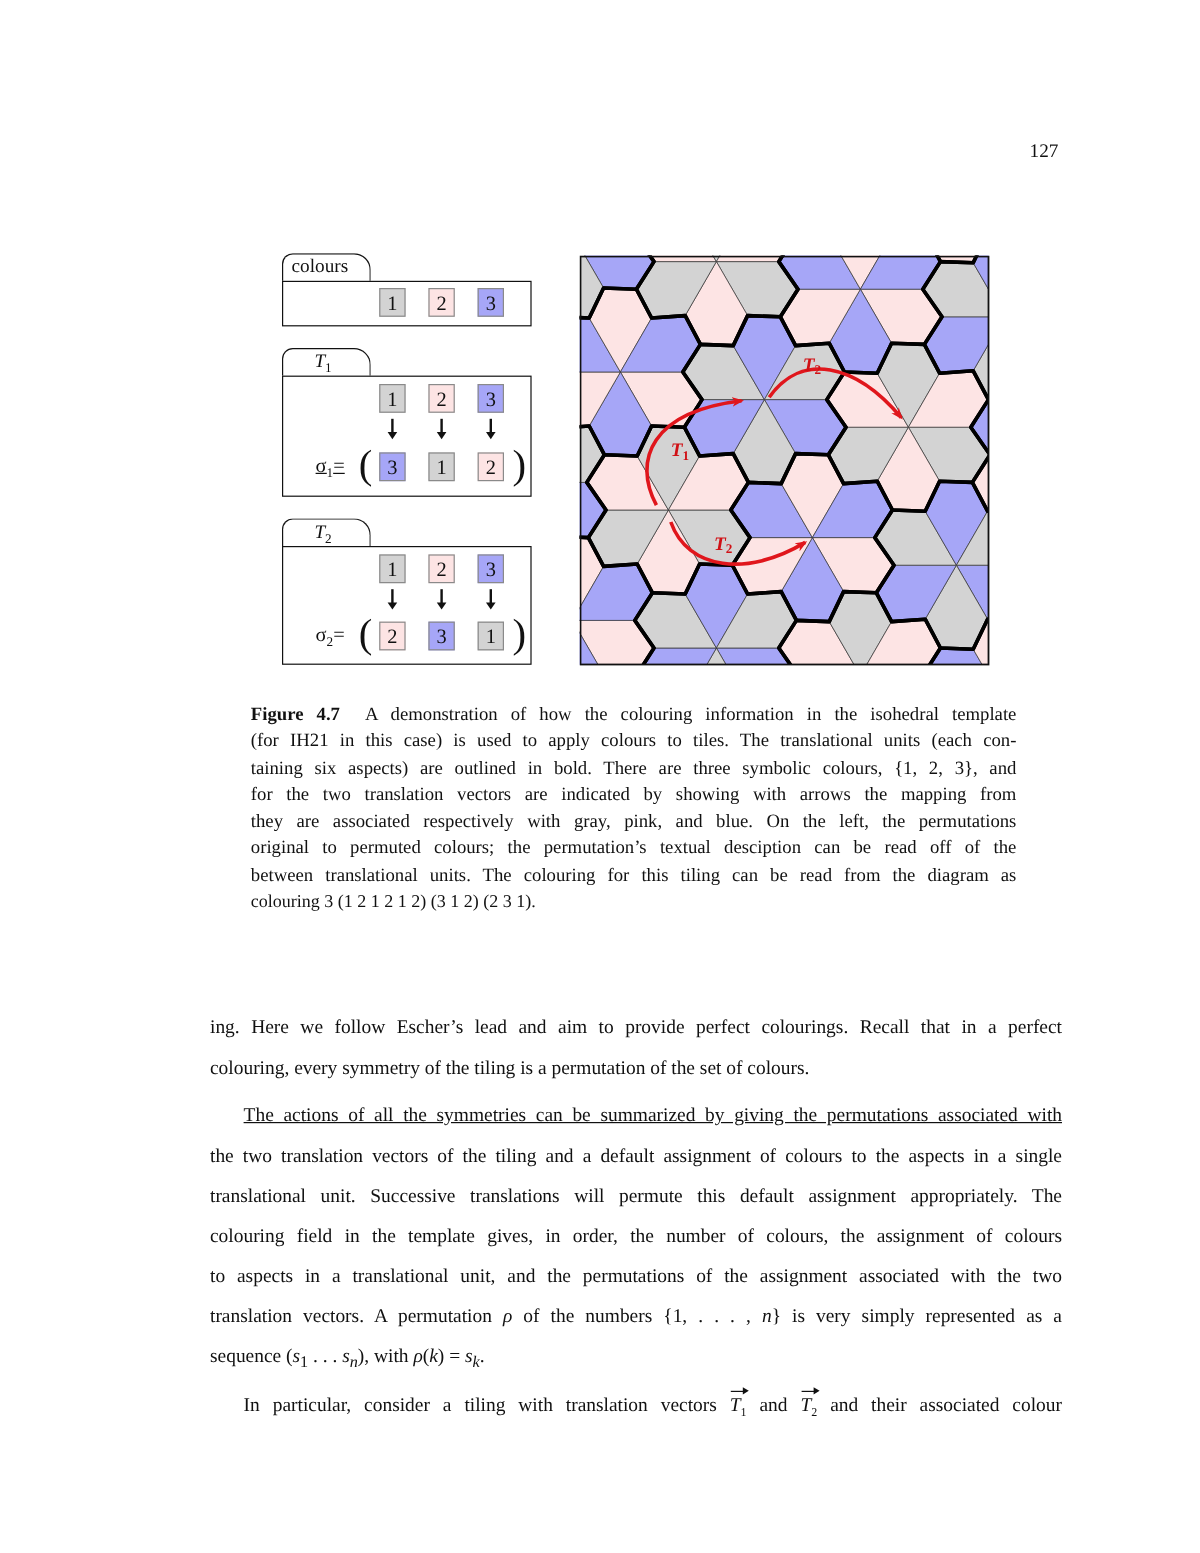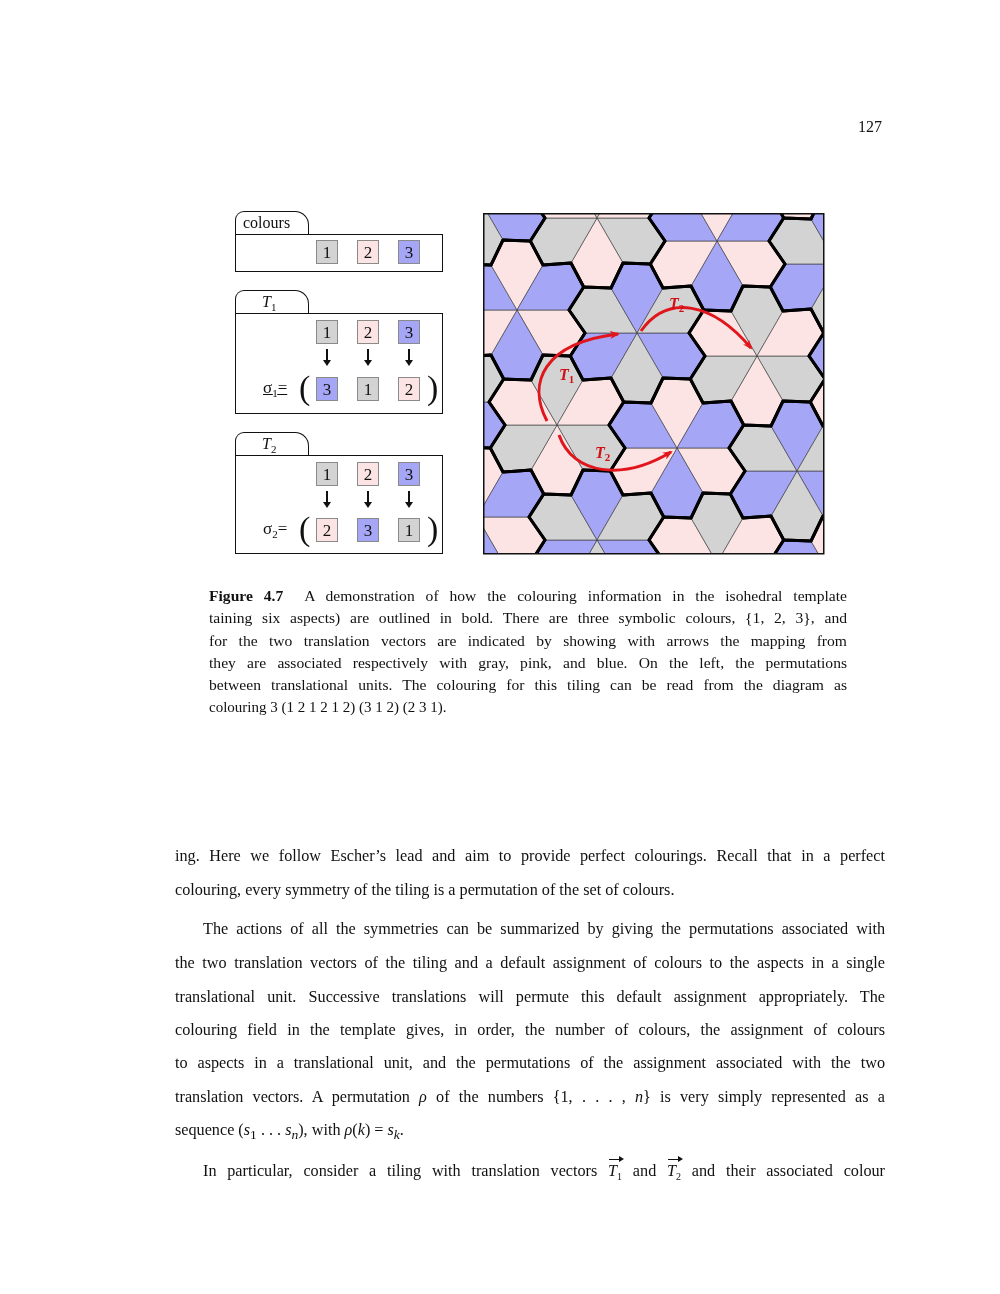--- a/index.html
+++ b/index.html
@@ -250,31 +250,33 @@
   <path d="M 64 208 C 44 170, 60 130, 135 121" fill="none" stroke="#e0161c" stroke-width="3" marker-end="url(#arrowhead)"></path>
   <path d="M 158 118 C 185 80, 230 90, 268 135" fill="none" stroke="#e0161c" stroke-width="3" marker-end="url(#arrowhead)"></path>
   <path d="M 76 222 C 90 262, 140 268, 188 239" fill="none" stroke="#e0161c" stroke-width="3" marker-end="url(#arrowhead)"></path>
   <text x="76" y="167" fill="#d01015" font-family="Liberation Serif, serif" font-size="16" font-style="italic" font-weight="bold"><tspan>T</tspan><tspan font-size="11" dy="3" font-style="normal">1</tspan></text>
   <text x="186" y="96" fill="#d01015" font-family="Liberation Serif, serif" font-size="16" font-style="italic" font-weight="bold"><tspan>T</tspan><tspan font-size="11" dy="3" font-style="normal">2</tspan></text>
   <text x="112" y="245" fill="#d01015" font-family="Liberation Serif, serif" font-size="16" font-style="italic" font-weight="bold"><tspan>T</tspan><tspan font-size="11" dy="3" font-style="normal">2</tspan></text>
 </svg>
 
 <div class="caption">
   <span class="line"><b>Figure 4.7</b>&nbsp; <span>A demonstration of how the colouring information in the isohedral template</span></span>
+  <span class="line">(for IH21 in this case) is used to apply colours to tiles. The translational units (each con-</span>
   <span class="line">taining six aspects) are outlined in bold. There are three symbolic colours, {1, 2, 3}, and</span>
   <span class="line">for the two translation vectors are indicated by showing with arrows the mapping from</span>
   <span class="line">they are associated respectively with gray, pink, and blue. On the left, the permutations</span>
+  <span class="line">original to permuted colours; the permutation’s textual desciption can be read off of the</span>
   <span class="line">between translational units. The colouring for this tiling can be read from the diagram as</span>
   <span class="lastline mono">colouring 3 (1 2 1 2 1 2) (3 1 2) (2 3 1).</span>
 </div>
 
 <div class="body" style="top:0;">
   <div class="bl" style="top:847px;">ing. Here we follow Escher’s lead and aim to provide perfect colourings. Recall that in a perfect</div>
   <div class="bl noj" style="top:881px;">colouring, every symmetry of the tiling is a permutation of the set of colours.</div>
-  <div class="bl ind" style="top:920px;">The actions of all the symmetries can be summarized by giving the permutations associated with</div>
+  <div class="bl ind" style="top:920px;text-decoration:underline;">The actions of all the symmetries can be summarized by giving the permutations associated with</div>
   <div class="bl" style="top:954px;">the two translation vectors of the tiling and a default assignment of colours to the aspects in a single</div>
   <div class="bl" style="top:988px;">translational unit. Successive translations will permute this default assignment appropriately. The</div>
   <div class="bl" style="top:1021px;">colouring field in the template gives, in order, the number of colours, the assignment of colours</div>
   <div class="bl" style="top:1054px;">to aspects in a translational unit, and the permutations of the assignment associated with the two</div>
   <div class="bl" style="top:1088px;"><span>translation vectors. A permutation </span><span class="m">ρ</span><span> of the numbers {1, . . . , </span><span class="m">n</span><span>} is very simply represented as a</span></div>
   <div class="bl noj" style="top:1121px;"><span>sequence (</span><span class="m">s</span><sub>1</sub><span> . . . </span><span class="m">s</span><sub class="m">n</sub><span>), with </span><span class="m">ρ</span><span>(</span><span class="m">k</span><span>) = </span><span class="m">s</span><sub class="m">k</sub><span>.</span></div>
   <div class="bl ind" style="top:1162px;"><span>In particular, consider a tiling with translation vectors </span><span class="vec"><span>T</span><sub>1</sub></span><span> and </span><span class="vec"><span>T</span><sub>2</sub></span><span> and their associated colour</span></div>
 </div>
 
 </body></html>

